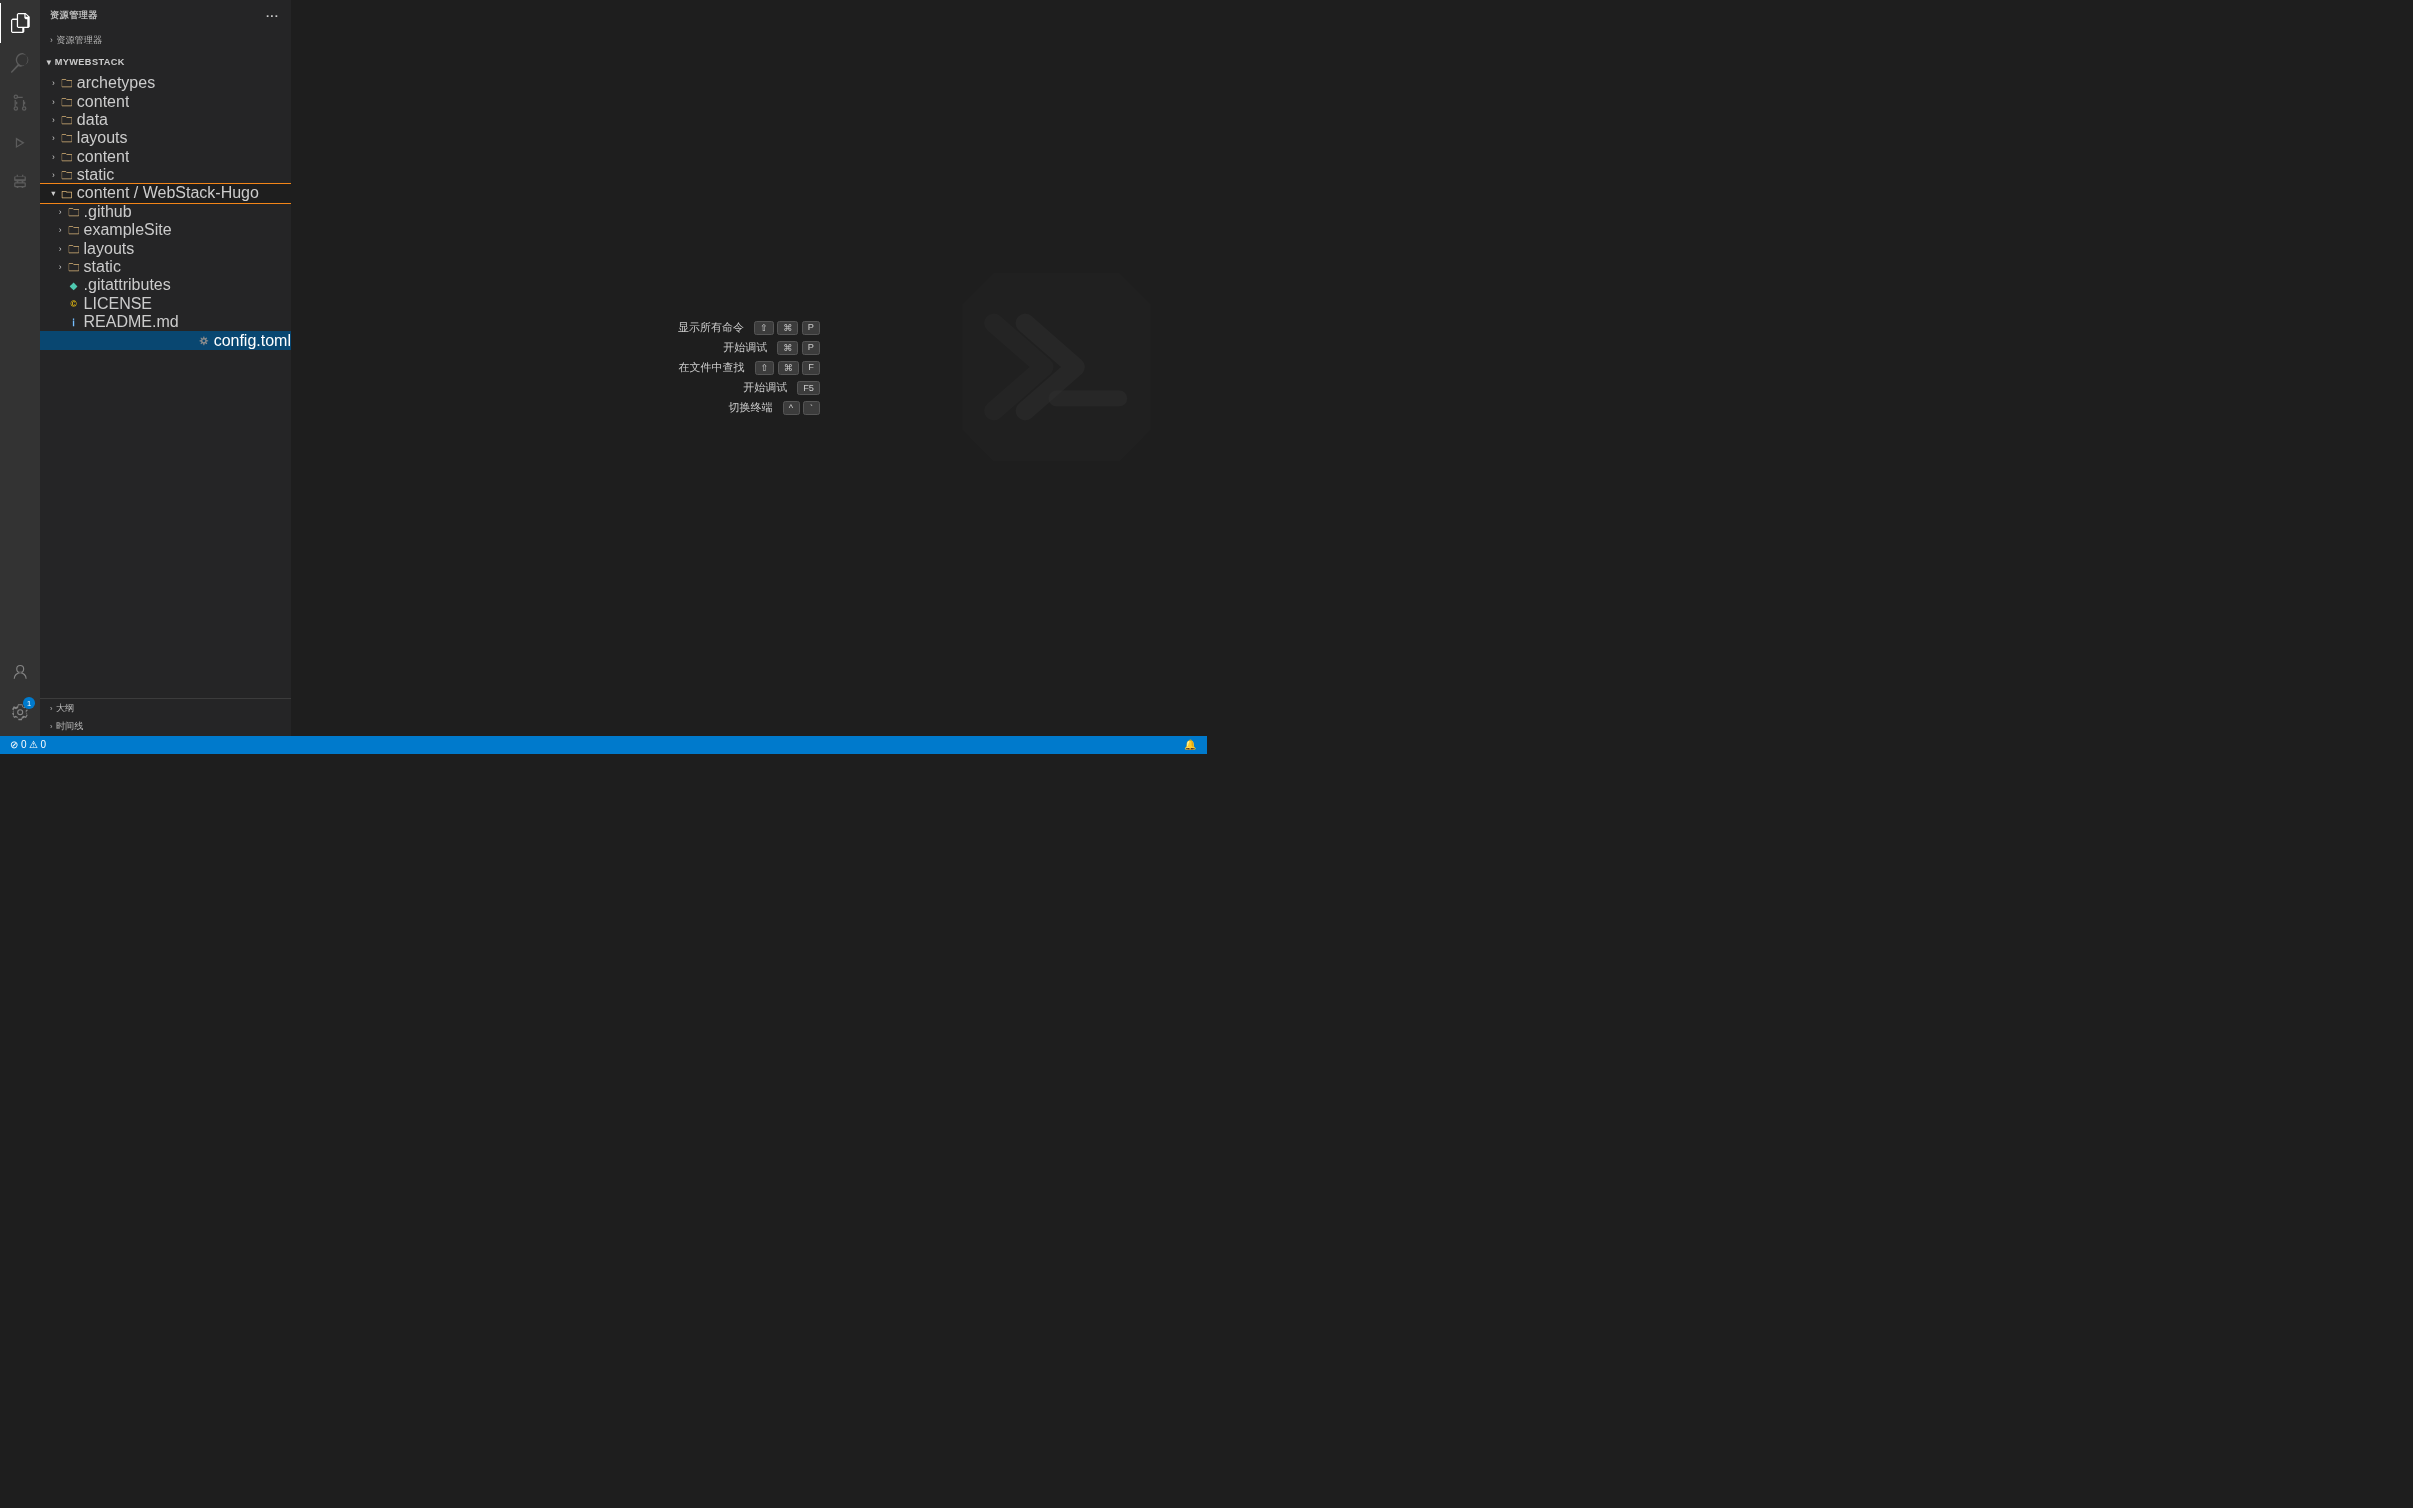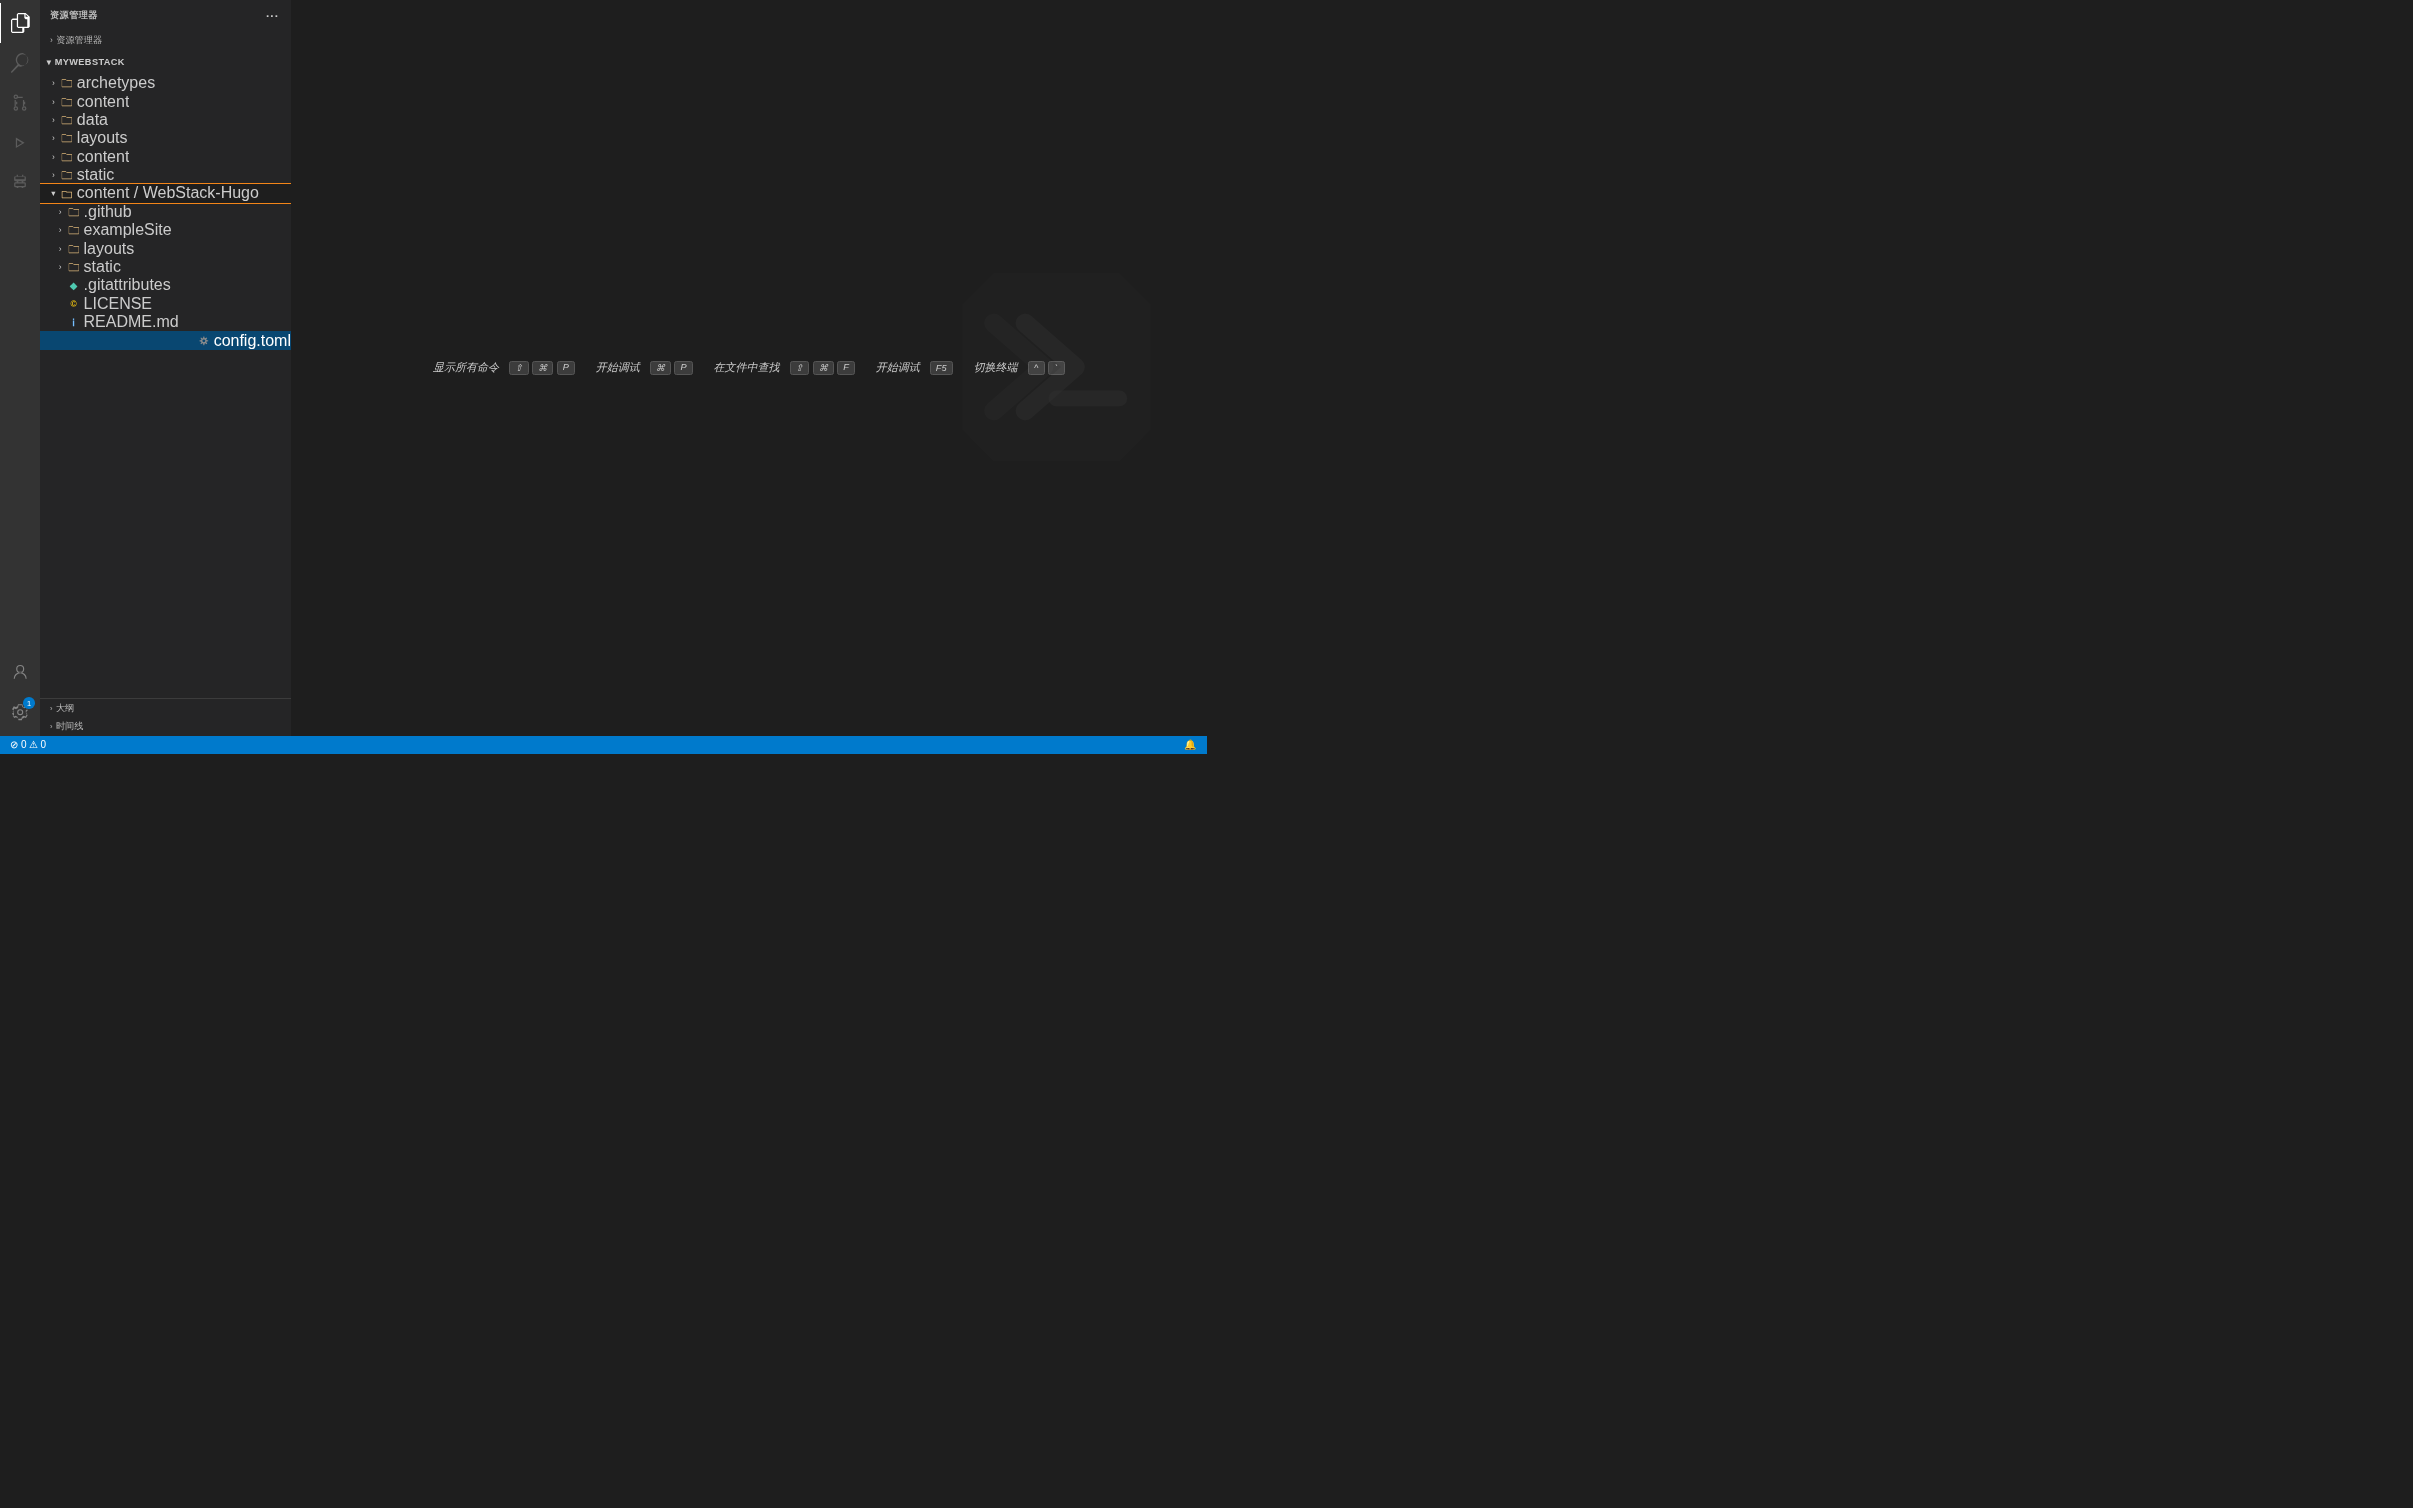--- a/index.html
+++ b/index.html
@@ -258,24 +258,23 @@
       transform: translateY(-50%) translateX(42px);
       opacity: 0.07;
     }
     .vscode-watermark svg {
       width: 251px;
       height: 251px;
     }
 
     .shortcut-list {
       display: flex;
-      flex-direction: row;
-      gap: 21px;
+      flex-direction: column;
+      gap: 5px;
       align-items: flex-end;
-      font-style: italic;
     }
     .shortcut-row {
       display: flex;
       align-items: center;
       gap: 10px;
       color: #cccccc;
       font-size: 11px;
     }
     .shortcut-label {
       color: #cccccc;

